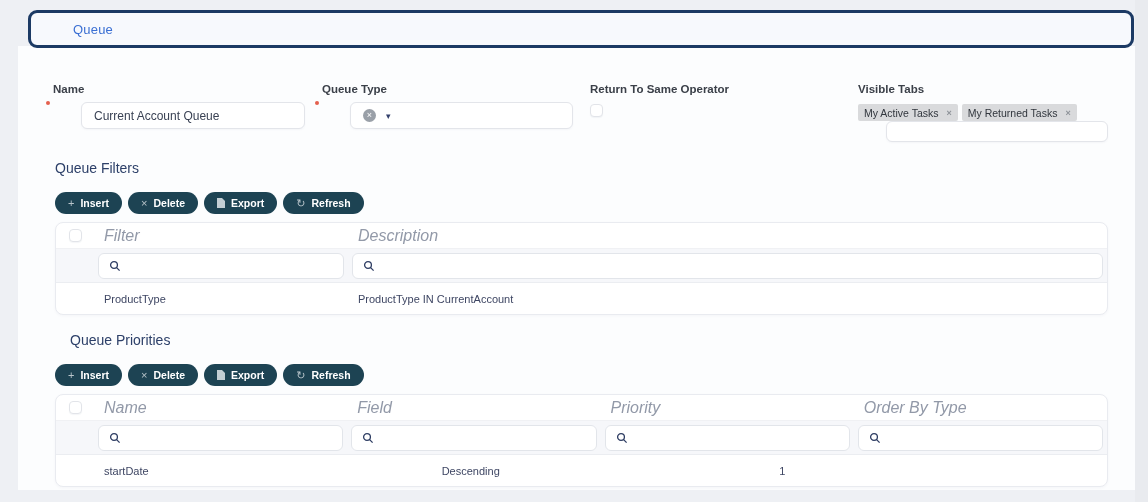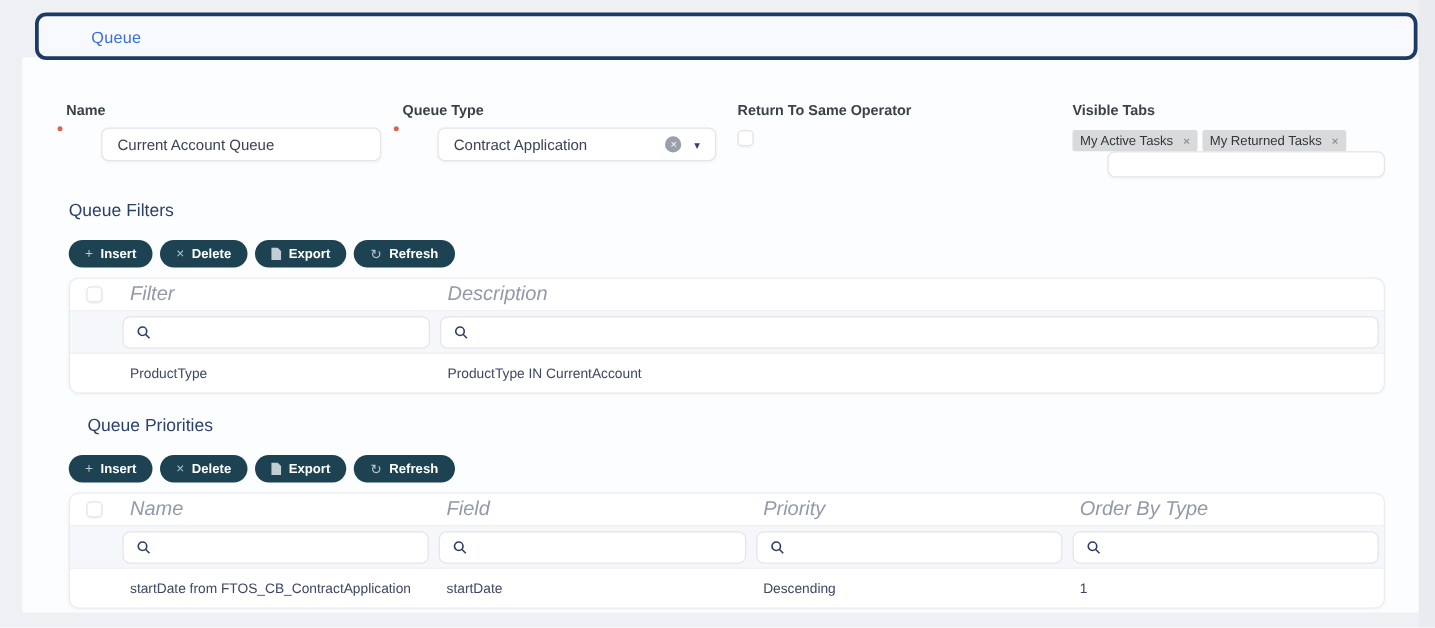--- a/index.html
+++ b/index.html
@@ -122,21 +122,20 @@
 
 <div class="field-label lbl-name">Name</div>
 <div class="req-dot req-name"></div>
 <div class="text-input in-name">
   <span>Current Account Queue</span>
 </div>
 
 <div class="field-label lbl-qtype">Queue Type</div>
 <div class="req-dot req-qtype"></div>
 <div class="text-input in-qtype">
-  <span class="val">Contract Application</span>
   <span class="clear-ic">×</span>
   <span class="caret-ic">▾</span>
 </div>
 
 <div class="field-label lbl-return">Return To Same Operator</div>
 <div class="checkbox cb-return"></div>
 
 <div class="field-label lbl-vtabs">Visible Tabs</div>
 <div class="tags-row">
   <span class="tag">
@@ -274,18 +273,17 @@
       <div class="search-input">
         <svg width="12" height="12" viewBox="0 0 12 12">
             <circle cx="5" cy="5" r="3.4" fill="none" stroke="#2e3d63" stroke-width="1.3"></circle>
             <line x1="7.6" y1="7.6" x2="10.6" y2="10.6" stroke="#2e3d63" stroke-width="1.3"></line>
           </svg>
       </div>
     </div>
   </div>
   <div class="trow data-row">
     <div class="cb-cell"></div>
-    <div class="col-quarter txt">startDate from FTOS_CB_ContractApplication</div>
     <div class="col-quarter txt">startDate</div>
     <div class="col-quarter txt">Descending</div>
     <div class="col-quarter txt">1</div>
   </div>
 </div>
 
 </body></html>

